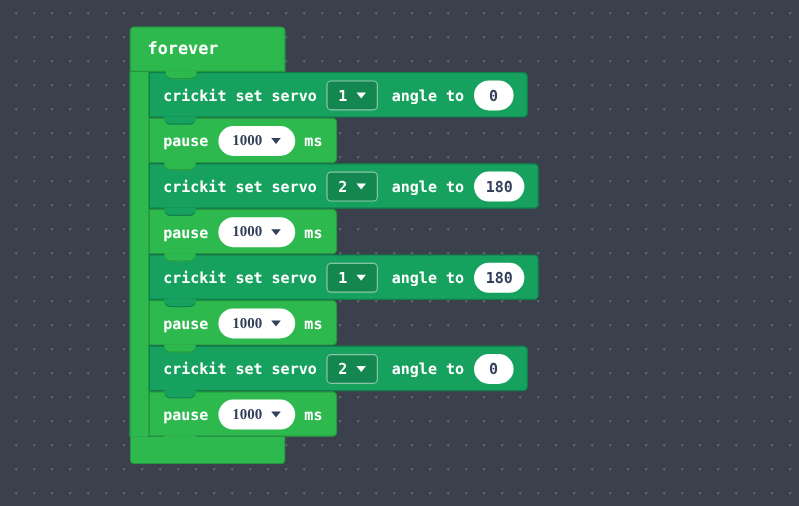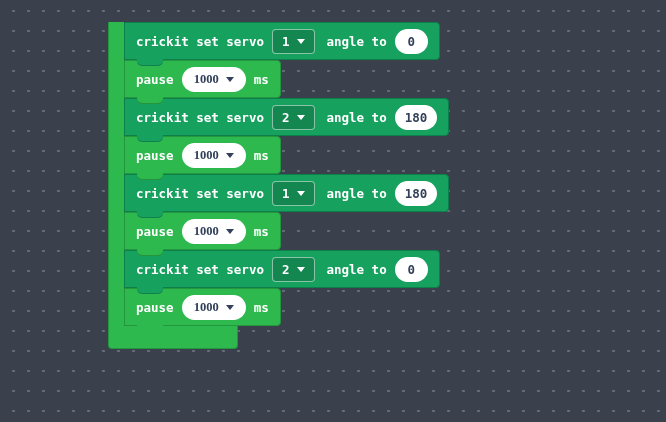--- a/index.html
+++ b/index.html
@@ -72,20 +72,23 @@
   }
   .caret { width:0; height:0; border-left:4px solid transparent; border-right:4px solid transparent; border-top:5px solid #fff; }
   .caret.dark { border-top-color:#32405a; }
 </style>
 </head>
 <body>
 
 <div class="workspace">
   <div class="forever">
 
+    <div class="f-header">
+      <span>forever</span>
+    </div>
 
     <div class="f-body">
       <div class="spine"></div>
       <div class="rows">
 
         <div class="block crickit">
           <span class="lbl">crickit set servo</span>
             <span class="gap"></span>
           <span class="dd-rect">
             <span>1</span>

